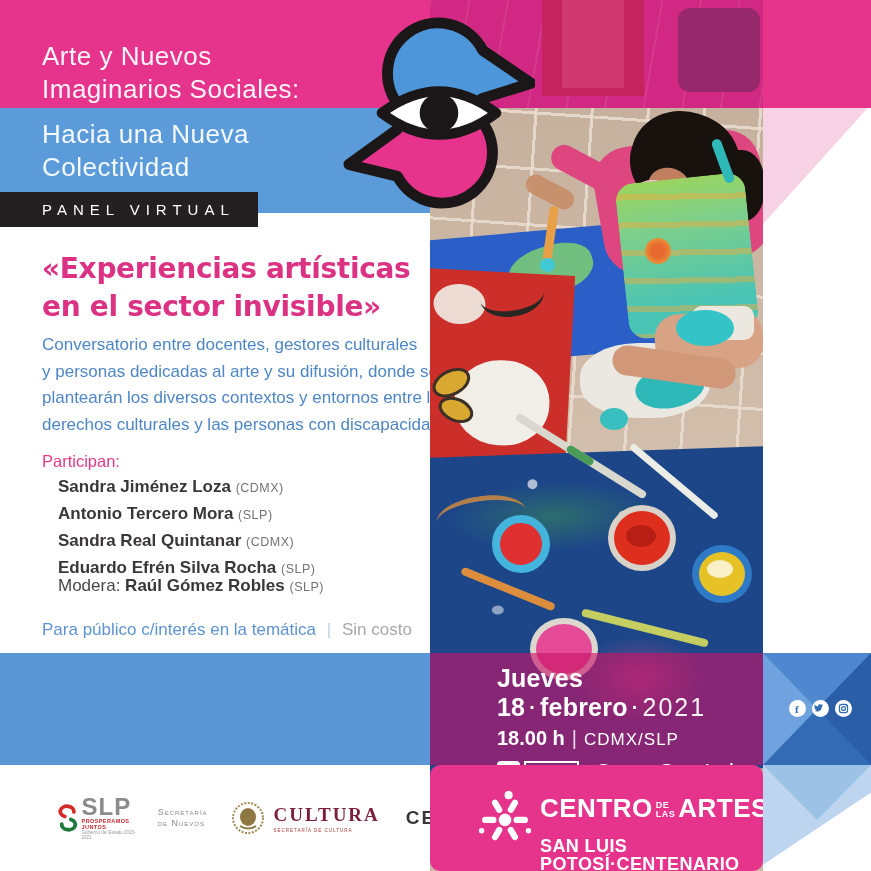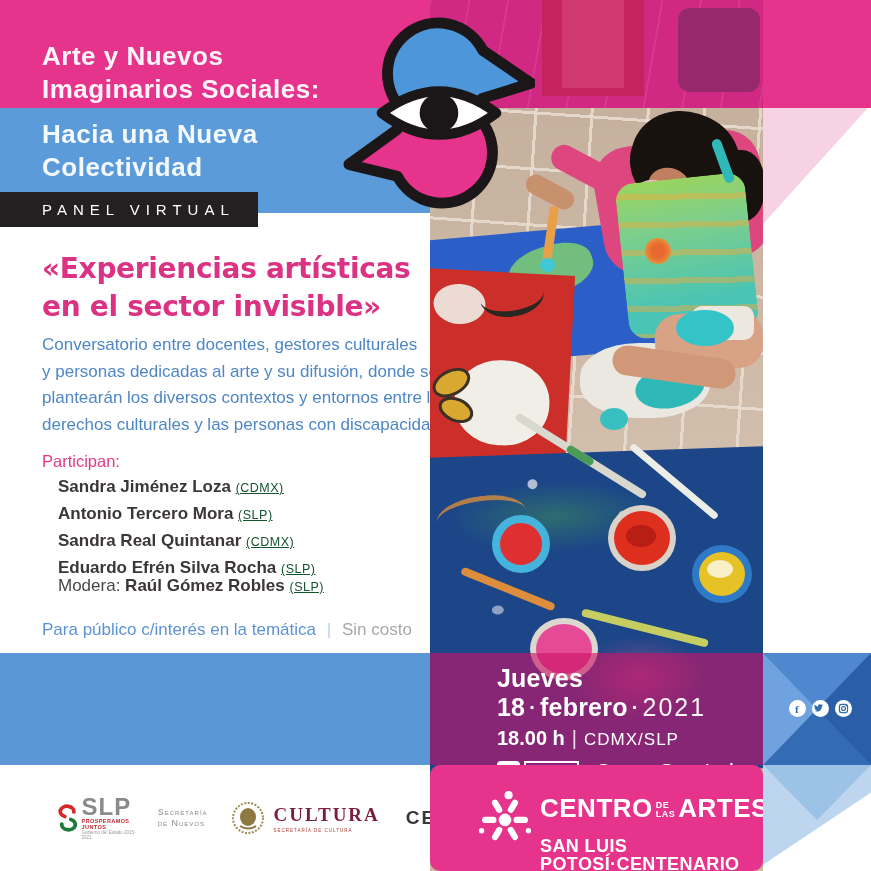--- a/index.html
+++ b/index.html
@@ -4,34 +4,34 @@
 <style>
   html,body{margin:0;padding:0;background:#ffffff;}
   .poster{position:relative;width:871px;height:871px;background:#ffffff;overflow:hidden;
           font-family:"Liberation Sans",sans-serif;}
   .abs{position:absolute;}
 
   
   .hdr-pink{left:0;top:0;width:430px;height:108px;background:#E6338B;}
   .hdr-blue{left:0;top:108px;width:430px;height:105px;background:#5C9BDA;}
   .hdr-text{position:absolute;left:42px;top:40px;color:#FDF4F9;font-size:26px;line-height:33px;
-            font-weight:700;letter-spacing:.5px;}
+            font-weight:400;letter-spacing:.5px;}
   .hdr-blue .hdr-text{top:10px;color:#F4F9FE;}
   .badge-bar{left:0;top:192px;width:258px;height:35px;background:#242021;color:#ffffff;
              font-size:15px;letter-spacing:6px;display:flex;align-items:center;padding-left:42px;box-sizing:border-box;}
 
   
   .quote{left:42px;top:250px;color:#DC3283;font-family:"DejaVu Sans",sans-serif;
          font-weight:bold;font-size:28px;line-height:38px;letter-spacing:-.3px;}
   .desc{left:42px;top:332px;color:#4E86C6;font-size:17px;line-height:26.5px;}
   .participan{left:42px;top:452px;color:#E23A88;font-size:16.5px;}
   .plist{left:58px;top:474px;font-size:17px;color:#3B3637;line-height:25px;}
   .prow{margin-bottom:0;}
   .pname{font-weight:bold;color:#3B3637;}
-  .loc{font-size:12.5px;color:#14532d;letter-spacing:.5px;text-decoration:underline;}
+  .loc{font-size:12.5px;color:#737373;letter-spacing:.5px;}
   .modera{left:58px;top:576px;font-size:17px;color:#4A4546;}
   .audience{left:42px;top:620px;font-size:17px;color:#5E93D3;}
   .aud-sep{color:#BFD0E4;font-weight:300;padding:0 6px;}
   .aud-cost{color:#A8A8A8;}
 
   
   .bluebar{left:0;top:653px;width:430px;height:112px;background:#5B96D6;}
 
   
   .partners{left:0;top:765px;width:392px;height:106px;background:#ffffff;display:flex;

